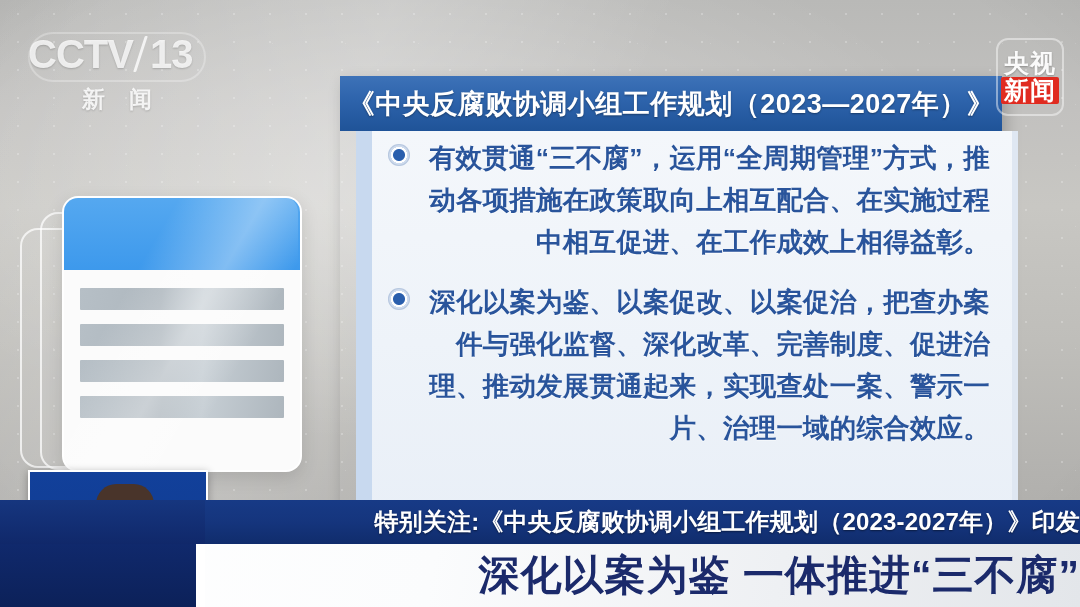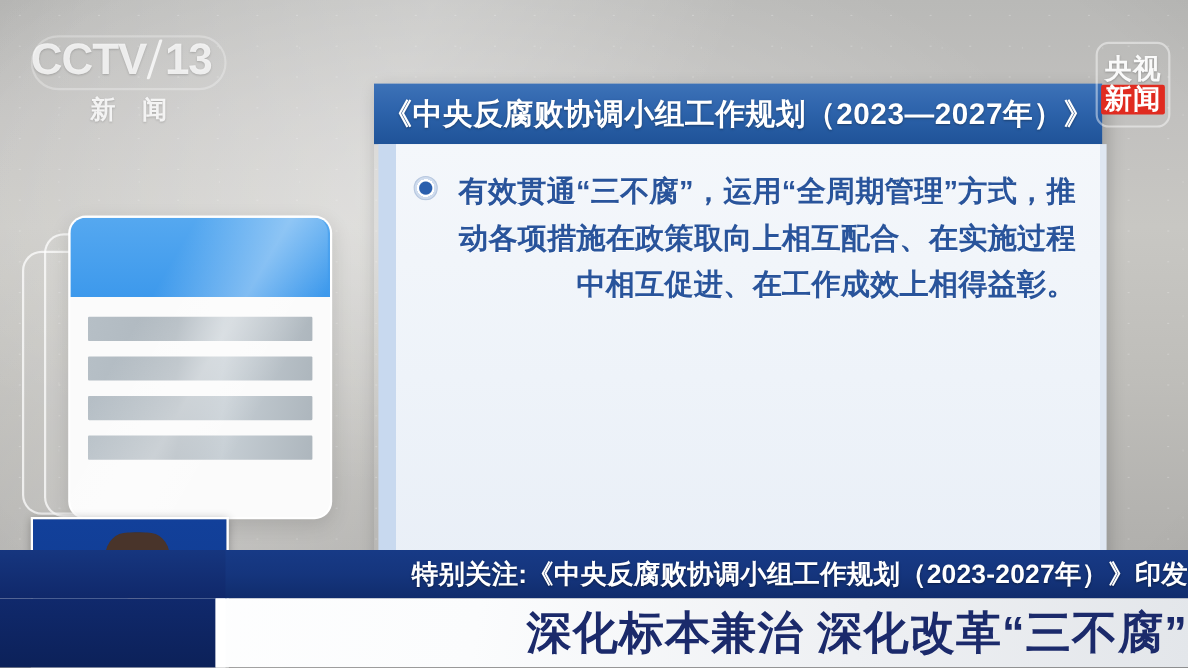--- a/index.html
+++ b/index.html
@@ -137,26 +137,26 @@
     display:flex;align-items:center;justify-content:center;
     box-sizing:border-box;padding:12px 6px;
   }
   #panel-title-text{
     color:#ffffff;font-size:27px;font-weight:700;
     letter-spacing:0.5px;white-space:nowrap;
     text-shadow:0 1px 2px rgba(0,0,0,0.35);
     font-family:"Liberation Sans","DejaVu Sans",sans-serif;
   }
   #panel-body{
-    position:absolute;left:4px;top:55px;width:100%;height:385px;
+    position:absolute;left:16px;top:55px;width:100%;height:385px;
     background:linear-gradient(180deg,#f4f7fb 0%,#eef3f9 55%,#e9eff7 100%);
     border-left:16px solid #c8d9ef;
     border-right:6px solid #dfe7f2;
     box-sizing:border-box;
-    padding:22px 22px 10px 16px;
+    padding:6px 22px 10px 16px;
   }
   .bullet-row{display:flex;align-items:flex-start;margin-bottom:18px;}
   .bullet-dot{
     flex:0 0 auto;width:22px;height:22px;margin:7px 12px 0 0;
     border-radius:50%;
     background:radial-gradient(circle at 50% 50%, #2a5fad 0 5.5px, #ffffff 6.5px 8px, #cfdcee 8px 11px);
     box-shadow:inset 0 0 0 1px rgba(160,180,210,0.5);
   }
   .bullet-text{
     flex:1 1 auto;
@@ -296,20 +296,24 @@
 
   <div id="content-panel">
     <div class="panel-shadow"></div>
     <div id="panel-title-bar">
       <div id="panel-title-text">《中央反腐败协调小组工作规划（2023—2027年）》</div>
     </div>
     <div id="panel-body">
       <div class="bullet-row">
         <span class="bullet-dot"></span>
         <span class="bullet-text">有效贯通“三不腐”，运用“全周期管理”方式，推动各项措施在政策取向上相互配合、在实施过程中相互促进、在工作成效上相得益彰。</span>
+      </div>
+      <div class="bullet-row">
+        <span class="bullet-dot"></span>
+        <span class="bullet-text">深化以案为鉴、以案促改、以案促治，把查办案件与强化监督、深化改革、完善制度、促进治理、推动发展贯通起来，实现查处一案、警示一片、治理一域的综合效应。</span>
       </div>
     </div>
   </div>
 
   <div id="interpreter-inset">
     <div class="person">
       <div class="ip-hair"></div>
       <div class="ip-face"></div>
       <div class="ip-hair2"></div>
       <div class="ip-neck"></div>
@@ -323,18 +327,18 @@
   </div>
 
   <div id="lower-third">
     <div id="ticker-bar">
       <div class="lead-block"></div>
       <div id="ticker-text">特别关注:《中央反腐败协调小组工作规划（2023-2027年）》印发</div>
     </div>
     <div id="headline-bar">
       <div class="lead-block"></div>
       <div class="lead-gap"></div>
-      <div id="headline-text">深化标本兼治 深化改革“三不腐”</div>
+      <div id="headline-text">深化以案为鉴 一体推进“三不腐”</div>
     </div>
   </div>
 
   <div class="bg-vignette"></div>
 </div>
 
 </body></html>

